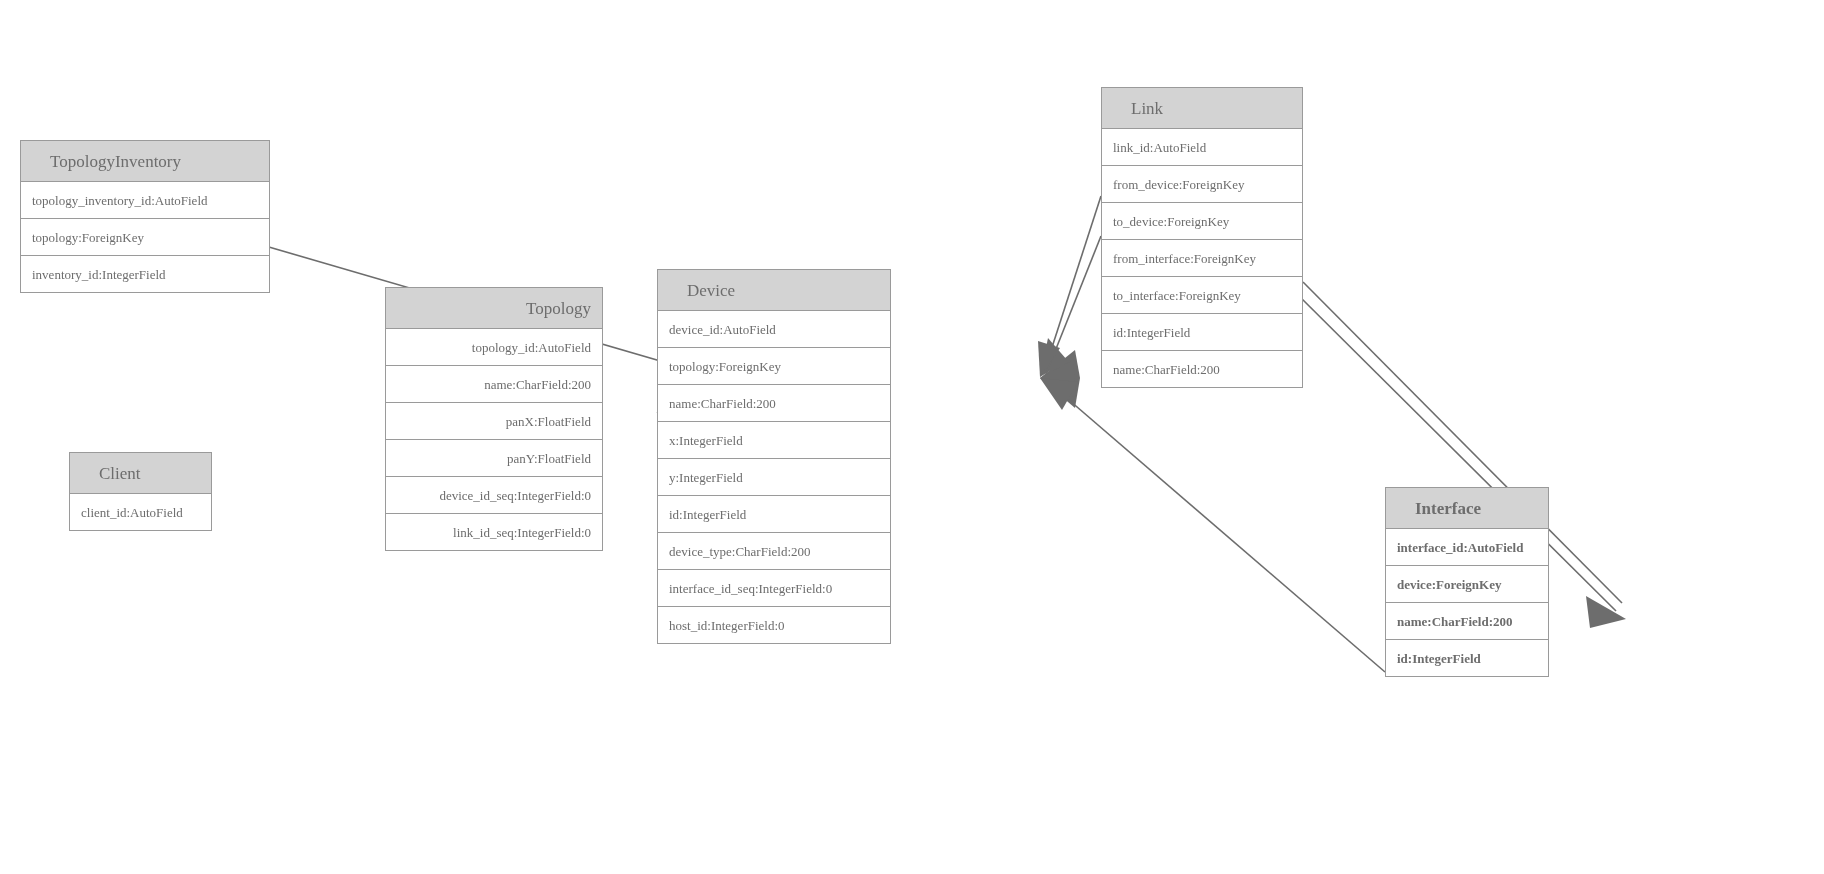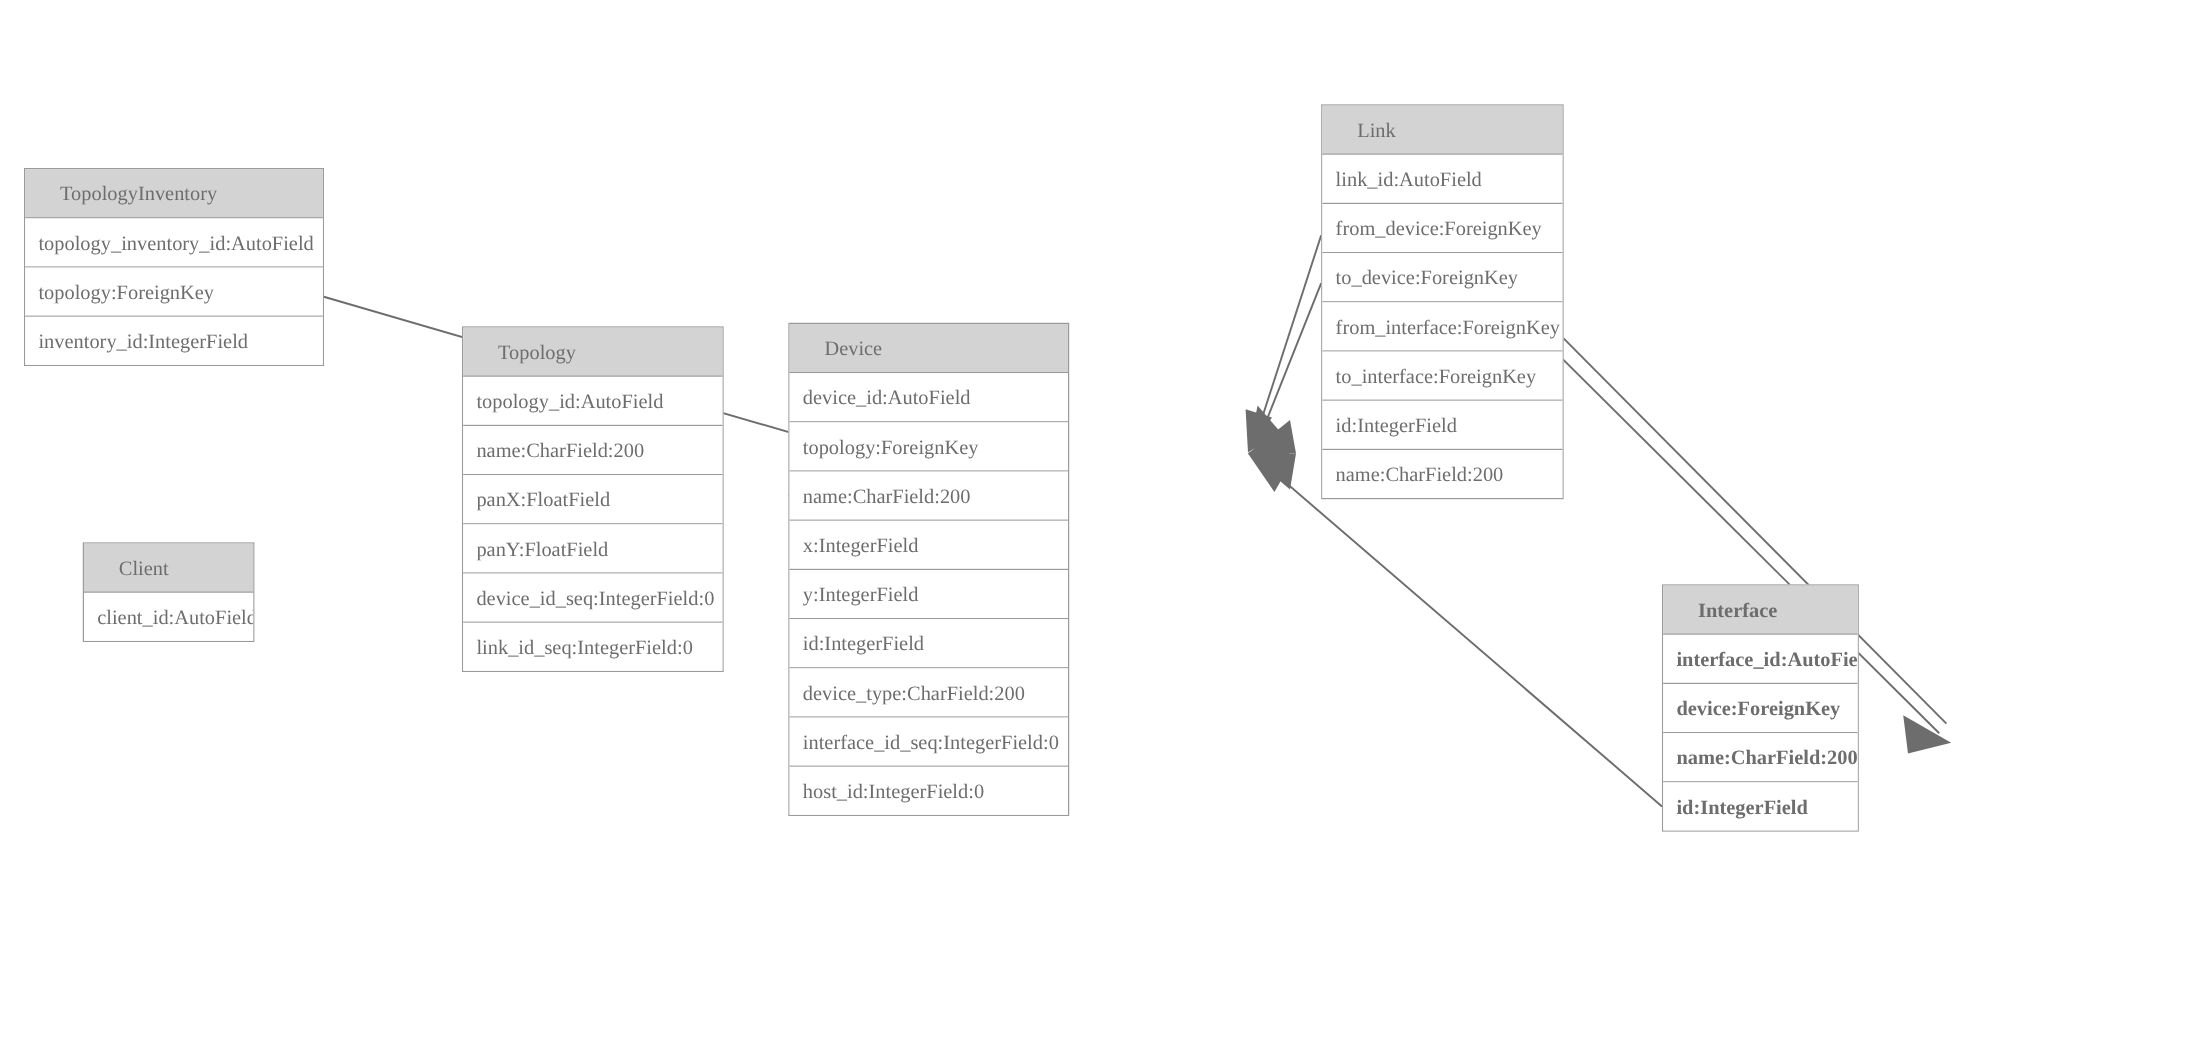--- a/index.html
+++ b/index.html
@@ -36,21 +36,21 @@
     font-size: 17px;
     line-height: 1;
     padding: 12px 11px 11px 29px;
     border-bottom: 1px solid #9a9a9a;
     box-sizing: border-box;
     white-space: nowrap;
     overflow: hidden;
   }
   .entity-field {
     color: #6d6d6d;
-    font-size: 17px;
+    font-size: 13px;
     line-height: 1;
     padding: 12px 11px 11px 11px;
     border-bottom: 1px solid #9a9a9a;
     background: #ffffff;
     box-sizing: border-box;
     white-space: nowrap;
     overflow: hidden;
   }
   .entity-field:last-child {
     border-bottom: none;
@@ -108,21 +108,21 @@
       <div class="entity" style="left: 20px; top: 140px; width: 250px;">
         <div class="entity-title">TopologyInventory</div>
         <div class="entity-field">topology_inventory_id:AutoField</div>
         <div class="entity-field">topology:ForeignKey</div>
         <div class="entity-field">inventory_id:IntegerField</div>
       </div>
       <div class="entity" style="left: 69px; top: 452px; width: 143px;">
         <div class="entity-title">Client</div>
         <div class="entity-field">client_id:AutoField</div>
       </div>
-      <div class="entity" style="left: 385px; top: 272px; width: 218px;">
+      <div class="entity" style="left: 385px; top: 287px; width: 218px; text-align: right;">
         <div class="entity-title">Topology</div>
         <div class="entity-field">topology_id:AutoField</div>
         <div class="entity-field">name:CharField:200</div>
         <div class="entity-field">panX:FloatField</div>
         <div class="entity-field">panY:FloatField</div>
         <div class="entity-field">device_id_seq:IntegerField:0</div>
         <div class="entity-field">link_id_seq:IntegerField:0</div>
       </div>
       <div class="entity" style="left: 657px; top: 269px; width: 234px;">
         <div class="entity-title">Device</div>

